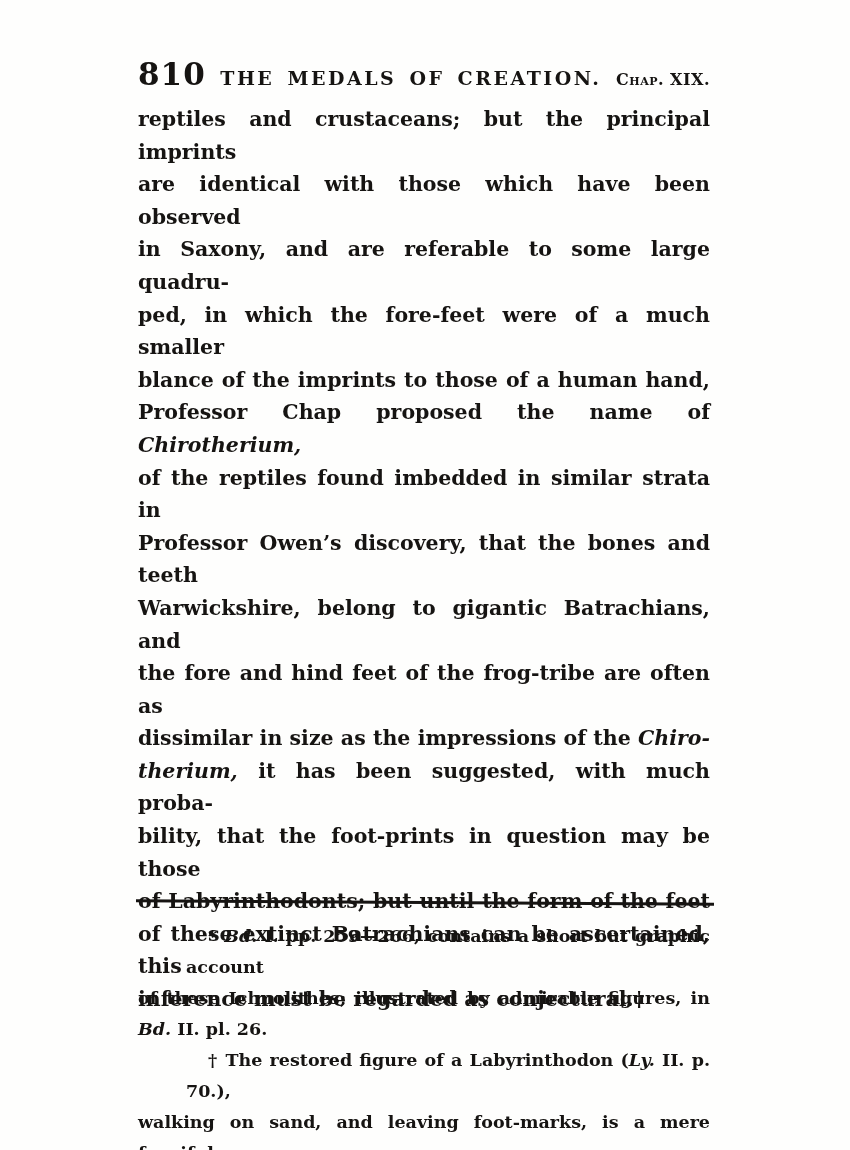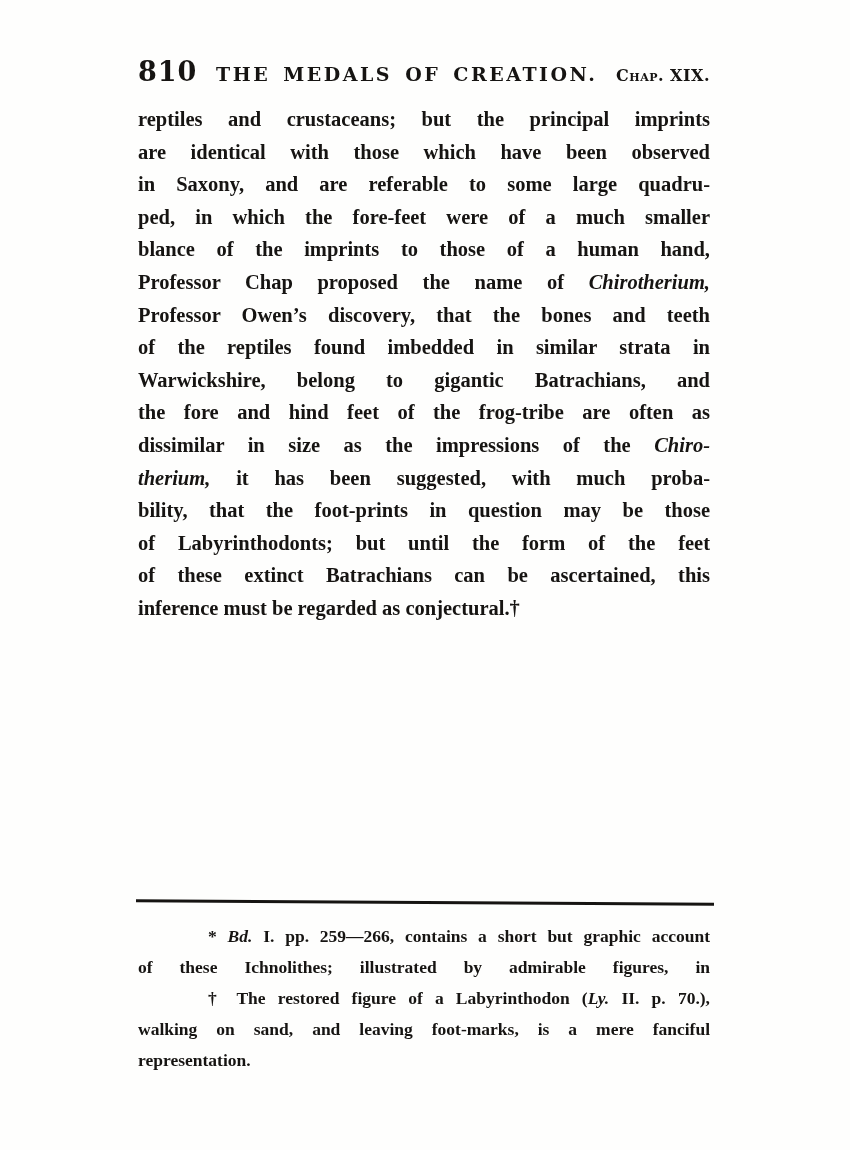--- a/index.html
+++ b/index.html
@@ -11,21 +11,21 @@
     overflow: hidden;
   }
   .sheet { position: absolute; inset: 0; color: #161412; }
 
   
   .header {
     position: absolute; left: 138px; top: 56px; width: 572px;
     display: flex; justify-content: space-between; align-items: baseline;
     font-weight: bold; white-space: nowrap;
   }
-  .pagenum { font-size: 27px; letter-spacing: 1px; }
+  .pagenum { font-size: 31px; letter-spacing: 1px; }
   .title   { font-size: 19px; letter-spacing: 2.5px; word-spacing: 4px; }
   .chapter { font-size: 16px; letter-spacing: 1px; }
 
   
   .body-text {
     position: absolute; left: 138px; top: 103px; width: 572px;
     font-size: 20.5px; font-weight: bold; line-height: 32.6px;
   }
 
   
@@ -34,21 +34,21 @@
     background: #161412; transform: rotate(0.35deg);
   }
 
   
   .footnotes {
     position: absolute; left: 138px; top: 921px; width: 572px;
     font-size: 17.5px; font-weight: bold; line-height: 31px;
   }
 
   
-  .tline { text-align: justify; text-align-last: justify; white-space: normal; font-family: Liberation Serif, serif; }
+  .tline { text-align: justify; text-align-last: justify; white-space: normal; }
   .tline.no-just { text-align: left; text-align-last: left; }
   .tline.indent { text-indent: 22px; margin-left: 48px; }
   .italic { font-style: italic; }
   .smallcaps { font-variant: small-caps; letter-spacing: 0.5px; }
 </style>
 </head>
 <body>
 
 <div class="sheet">
 
@@ -59,42 +59,43 @@
   </div>
 
   <div class="body-text">
     <div>
         <div class="tline"><span>reptiles and crustaceans; but the principal imprints</span></div>
         <div class="tline"><span>are identical with those which have been observed</span></div>
         <div class="tline"><span>in Saxony, and are referable to some large quadru-</span></div>
         <div class="tline"><span>ped, in which the fore-feet were of a much smaller</span></div>
         <div class="tline"><span>blance of the imprints to those of a human hand,</span></div>
         <div class="tline"><span>Professor Chap proposed the name of </span><span class="italic">Chirotherium,</span></div>
+        <div class="tline"><span>of the reptiles found imbedded in similar strata in</span></div>
         <div class="tline"><span>Professor Owen’s discovery, that the bones and teeth</span></div>
-        <div class="tline"><span>of the reptiles found imbedded in similar strata in</span></div>
         <div class="tline"><span>Warwickshire, belong to gigantic Batrachians, and</span></div>
         <div class="tline"><span>the fore and hind feet of the frog-tribe are often as</span></div>
         <div class="tline"><span>dissimilar in size as the impressions of the </span><span class="italic">Chiro-</span></div>
         <div class="tline"><span class="italic">therium,</span><span> it has been suggested, with much proba-</span></div>
         <div class="tline"><span>bility, that the foot-prints in question may be those</span></div>
         <div class="tline"><span>of Labyrinthodonts; but until the form of the feet</span></div>
         <div class="tline"><span>of these extinct Batrachians can be ascertained, this</span></div>
         <div class="tline no-just"><span>inference must be regarded as conjectural.†</span></div>
       </div>
     <div>
         <div class="tline indent"></div>
       </div>
   </div>
 
   <div class="rule"></div>
 
   <div class="footnotes">
     <div>
         <div class="tline indent"><span>* </span><span class="italic">Bd.</span><span> I. pp. 259—266, contains a short but graphic account</span></div>
         <div class="tline"><span>of these Ichnolithes; illustrated by admirable figures, in</span></div>
+        <div class="tline no-just"><span class="italic">Bd.</span><span> II. pl. 26.</span></div>
       </div>
     <div>
         <div class="tline indent"><span>† The restored figure of a Labyrinthodon (</span><span class="italic">Ly.</span><span> II. p. 70.),</span></div>
         <div class="tline"><span>walking on sand, and leaving foot-marks, is a mere fanciful</span></div>
         <div class="tline no-just"><span>representation.</span></div>
       </div>
   </div>
 
 </div>
 

